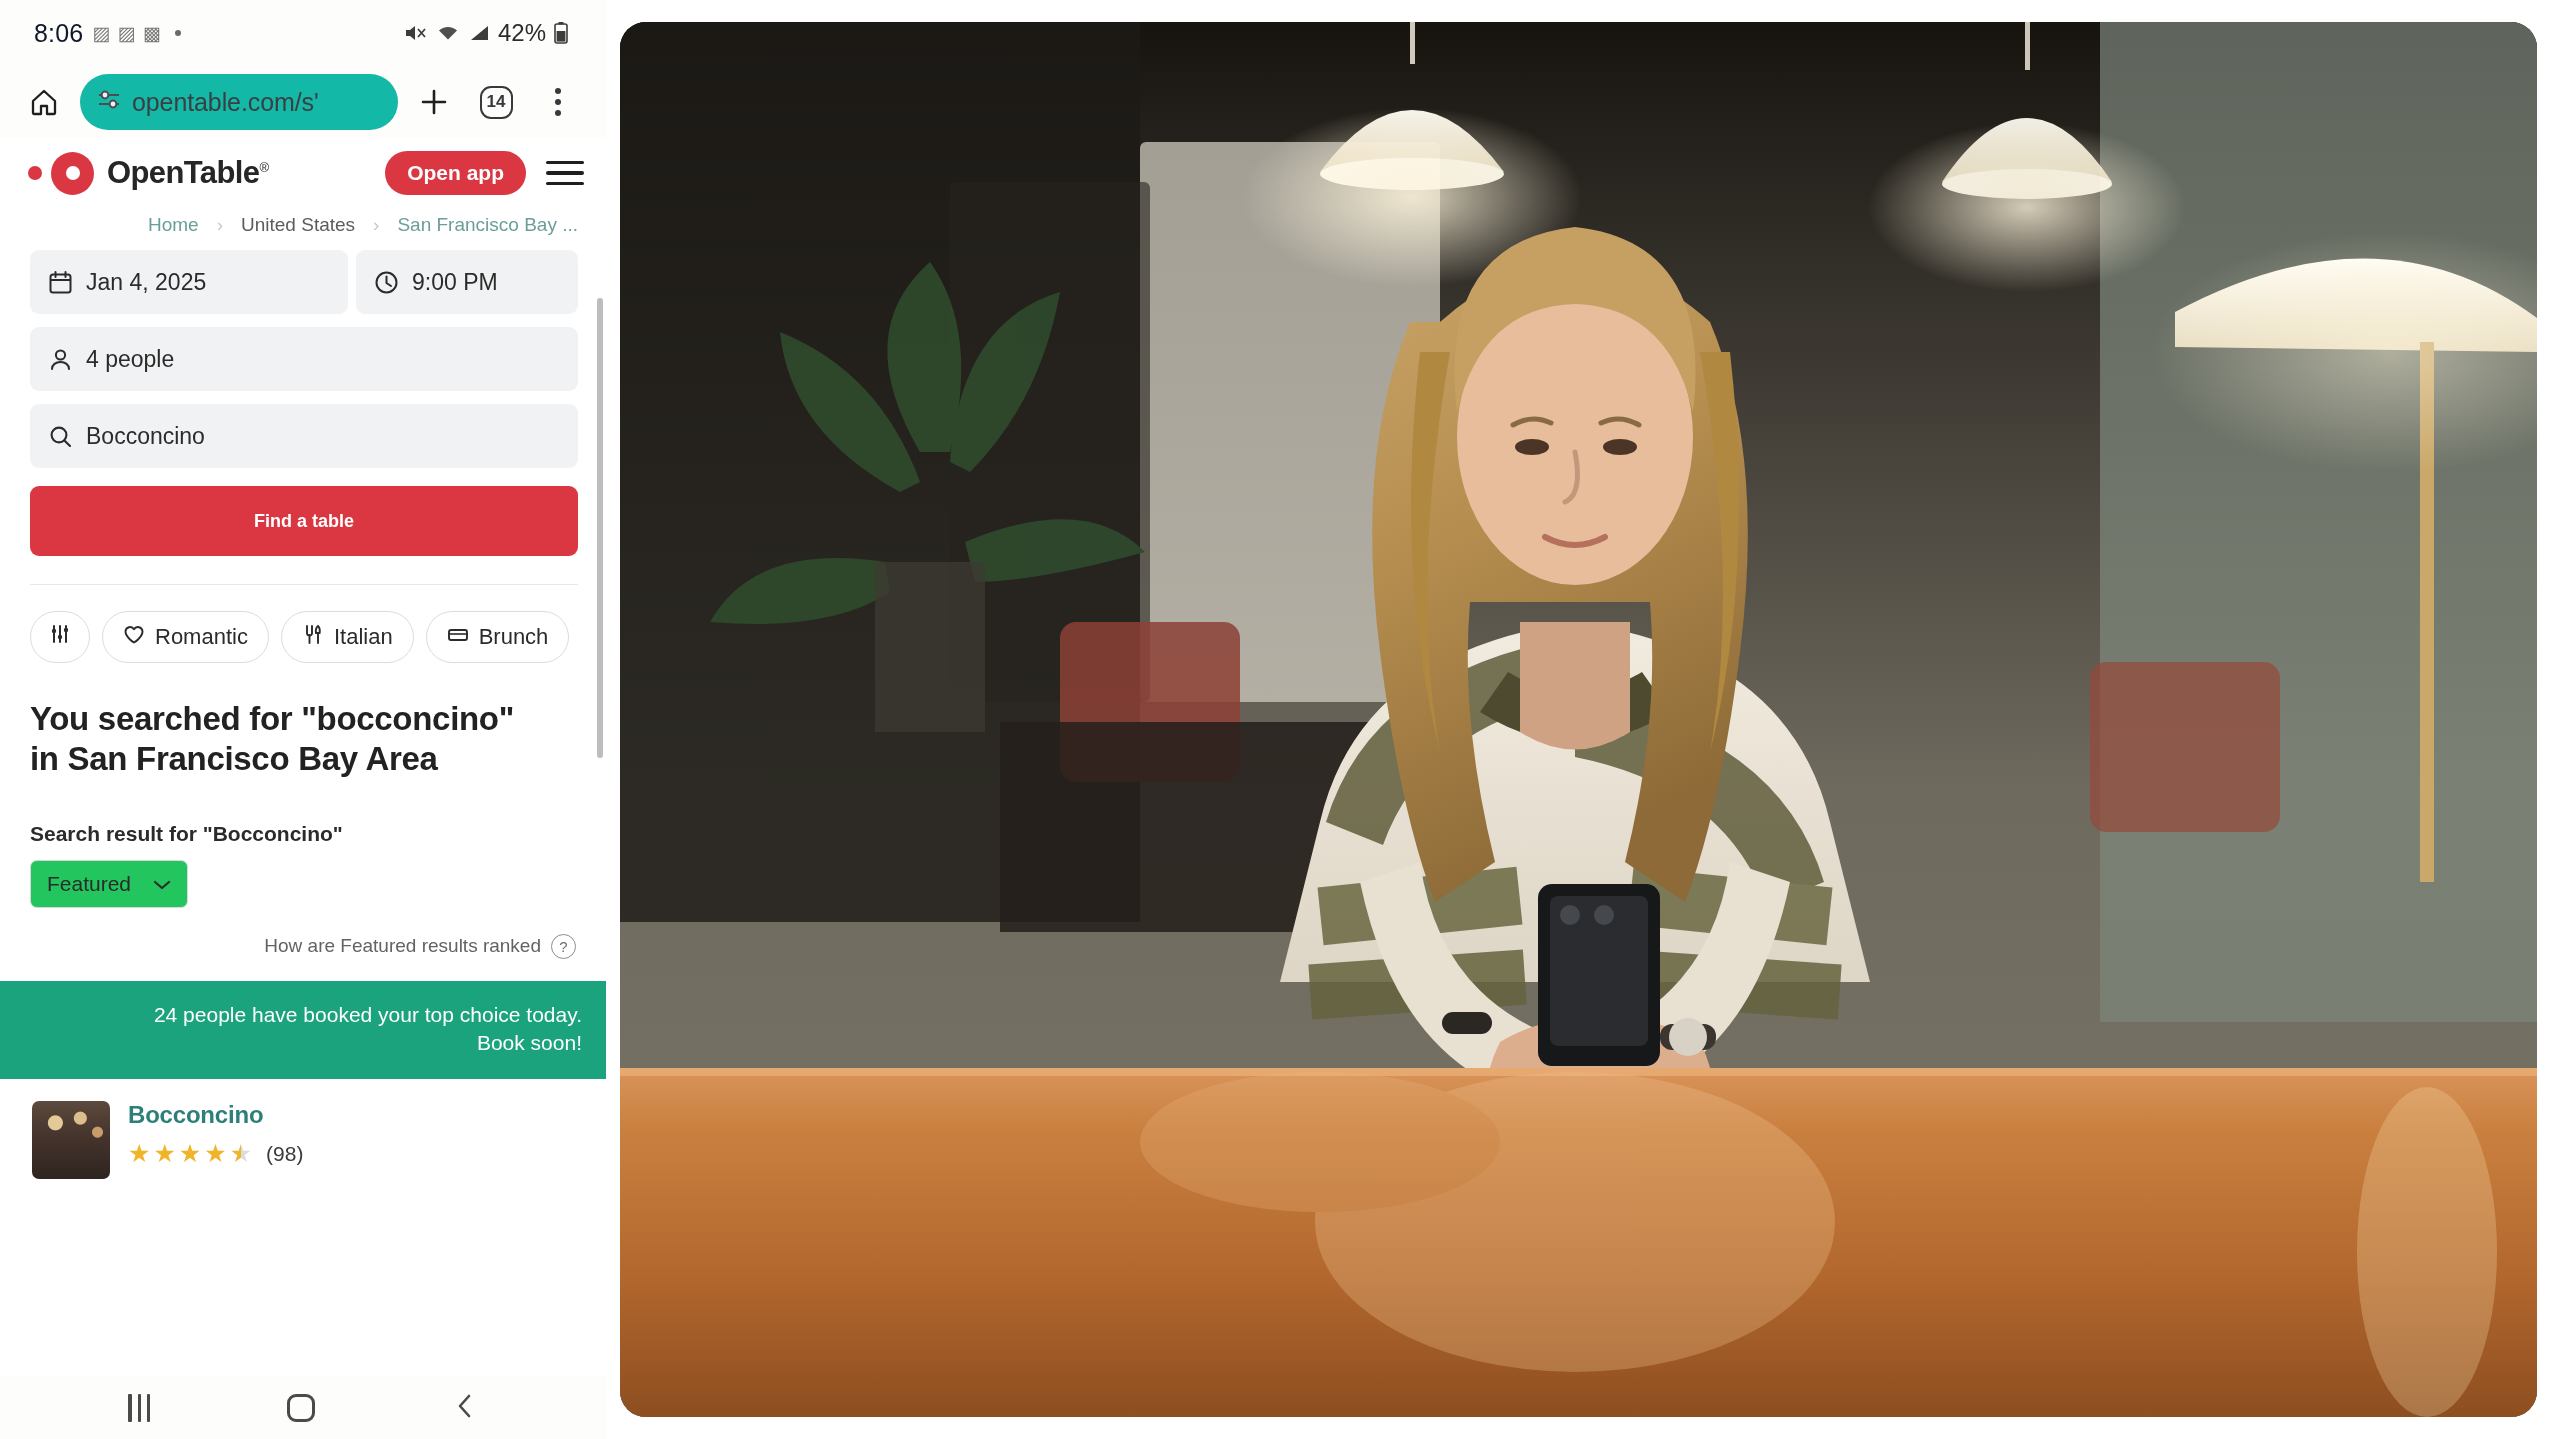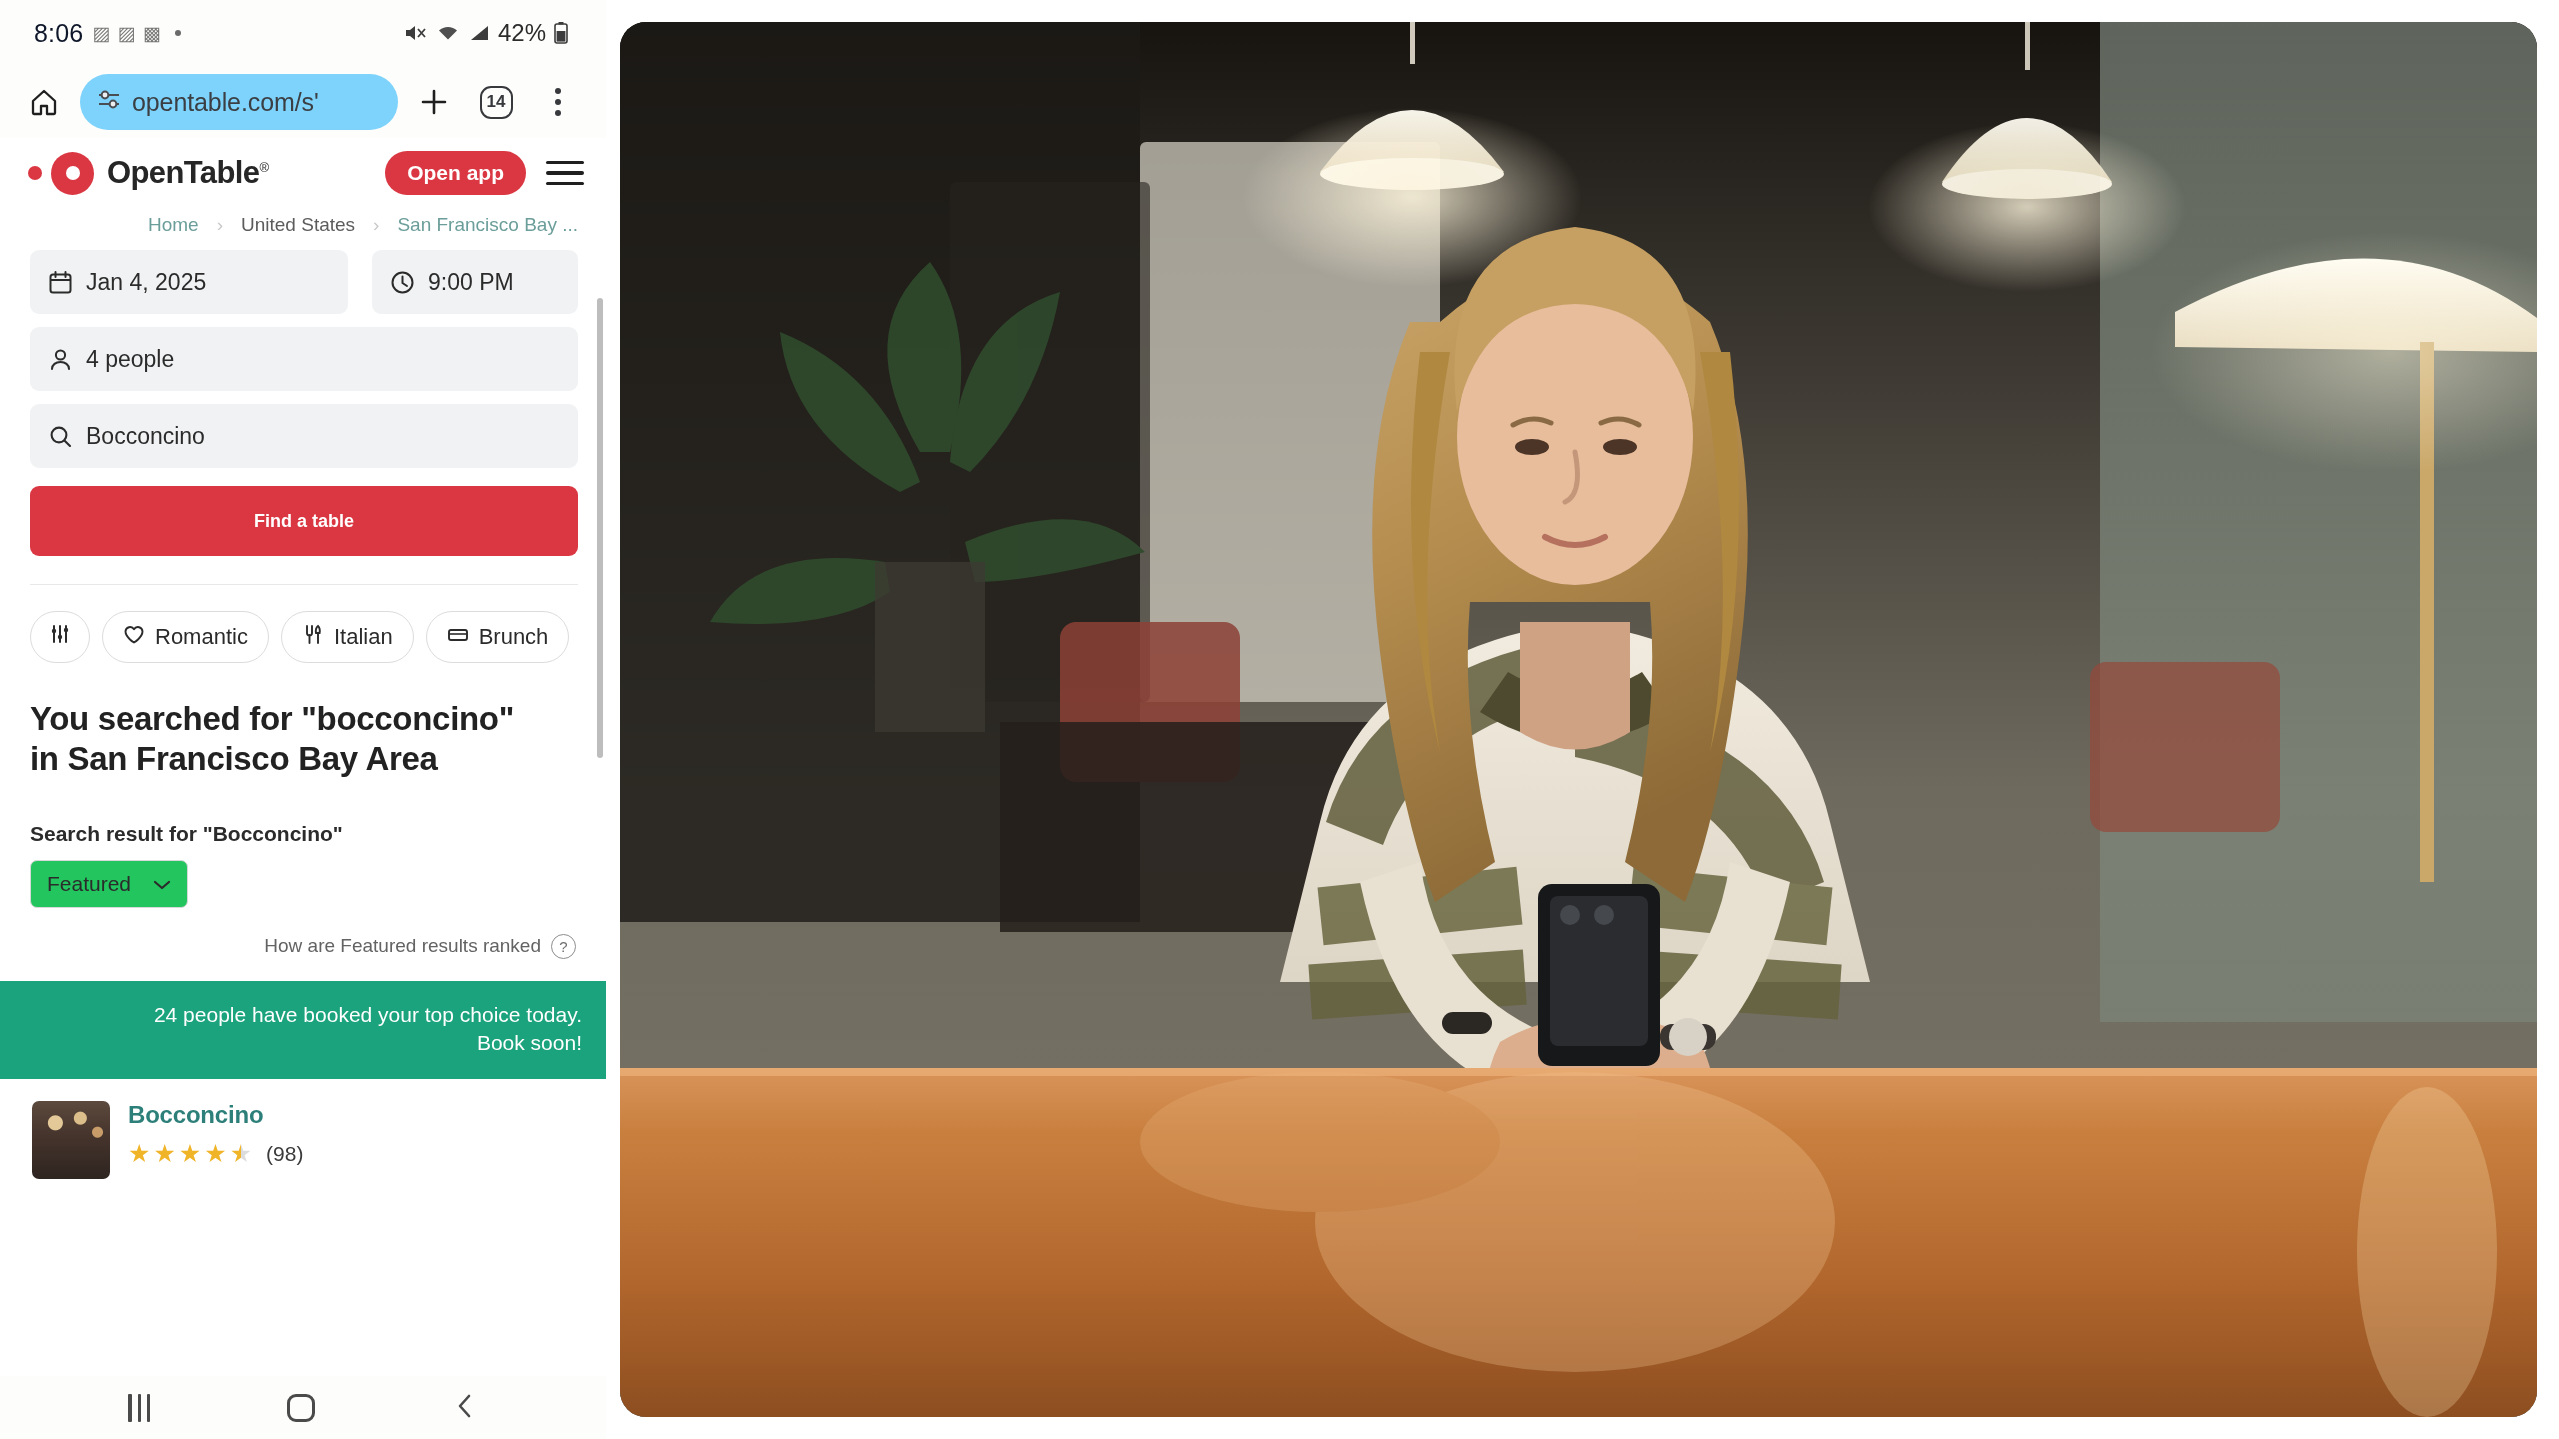--- a/index.html
+++ b/index.html
@@ -34,21 +34,21 @@
   .sb-battery-text { font-size: 24px; color: #2c2c2c; }
   .sb-icon { color: #3c3c3c; display: flex; align-items: center; }
 
   
   .chrome-bar {
     height: 72px; display: flex; align-items: center;
     padding: 0 22px 0 18px; gap: 10px; background: #fdfdfb;
   }
   .chrome-home { width: 52px; height: 52px; display: flex; align-items: center; justify-content: center; flex: none; }
   .omnibox {
-    flex: 1 1 auto; height: 56px; background: #7dd3fc; border-radius: 28px;
+    flex: 1 1 auto; height: 56px; background: #14b8a6; border-radius: 28px;
     display: flex; align-items: center; padding: 0 16px; gap: 10px; min-width: 0;
   }
   .omnibox-url {
     font-size: 25px; color: #3b3e42; white-space: nowrap; overflow: hidden;
     letter-spacing: -.1px;
   }
   .chrome-btn { width: 52px; height: 52px; display: flex; align-items: center; justify-content: center; flex: none; }
   .tabcount {
     width: 33px; height: 33px; border: 2.6px solid #37393d; border-radius: 11px;
     display: flex; align-items: center; justify-content: center;
@@ -95,21 +95,21 @@
   .breadcrumb {
     display: flex; align-items: center; gap: 8px; padding: 6px 28px 14px 30px;
     font-size: 19px; white-space: nowrap; overflow: hidden; justify-content: flex-end;
   }
   .crumb { color: #6b9e9a; }
   .crumb.dark { color: #5c5c5c; }
   .crumb-sep { color: #c9c9c9; margin: 0 10px; font-size: 19px; }
 
   
   .form-wrap { padding: 0 28px 0 30px; }
-  .row { display: flex; gap: 24px; margin-bottom: 13px; }
+  .row { display: flex; gap: 8px; margin-bottom: 13px; }
   .field {
     background: #f1f2f3; border-radius: 9px; height: 64px;
     display: flex; align-items: center; gap: 13px; padding: 0 18px;
     font-size: 23px; color: #2b2b2b; cursor: pointer;
   }
   .field.date { flex: 0 0 318px; }
   .field.time { flex: 1 1 auto; }
   .field.full { width: 100%; }
   .field-ico { flex: none; display: flex; align-items: center; color: #2b2b2b; }
   .find-btn {

